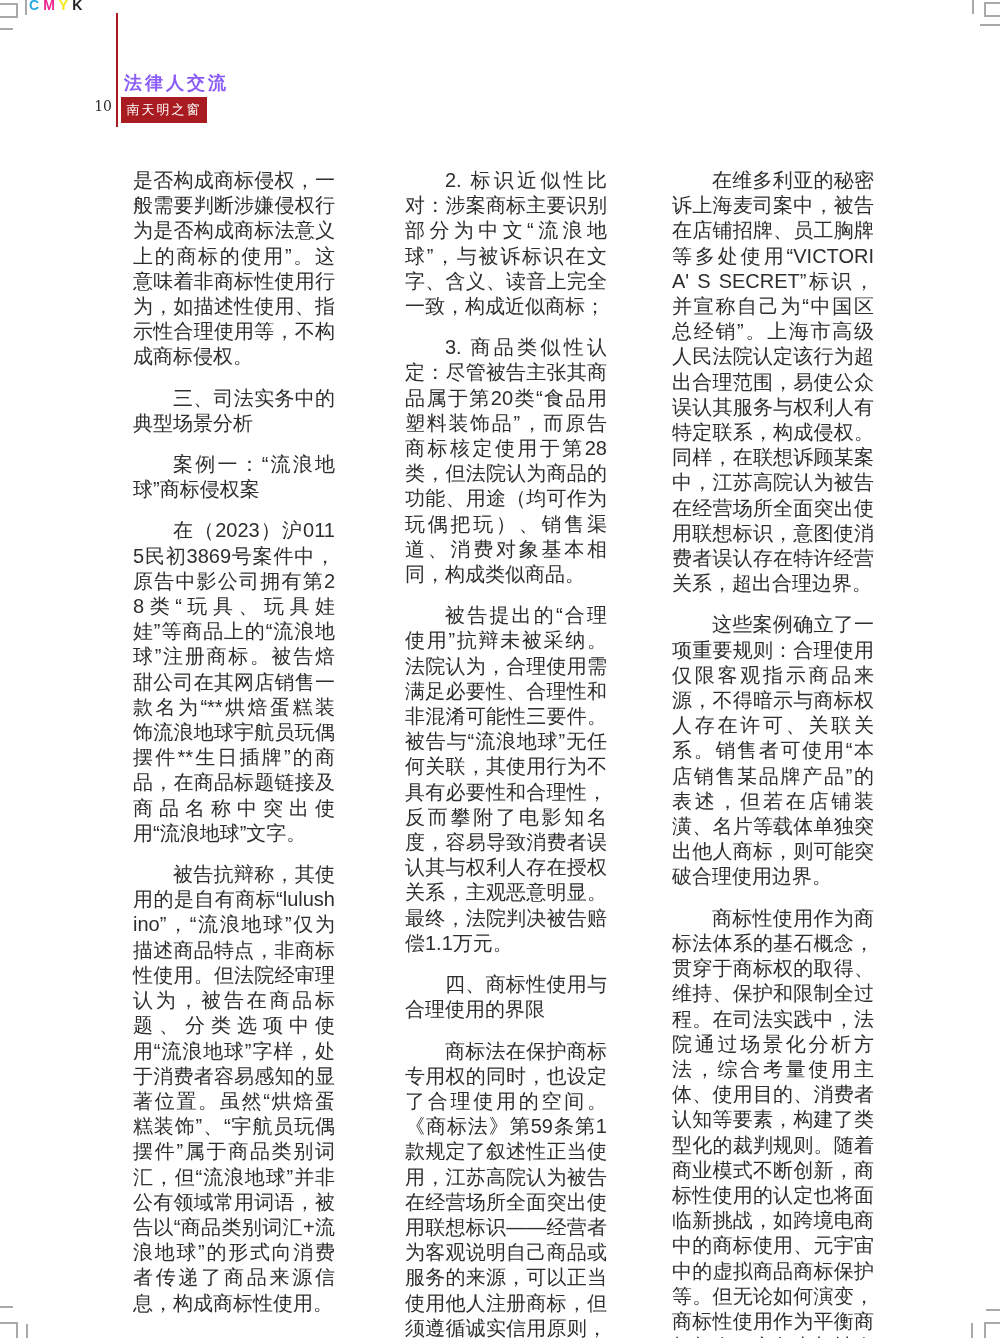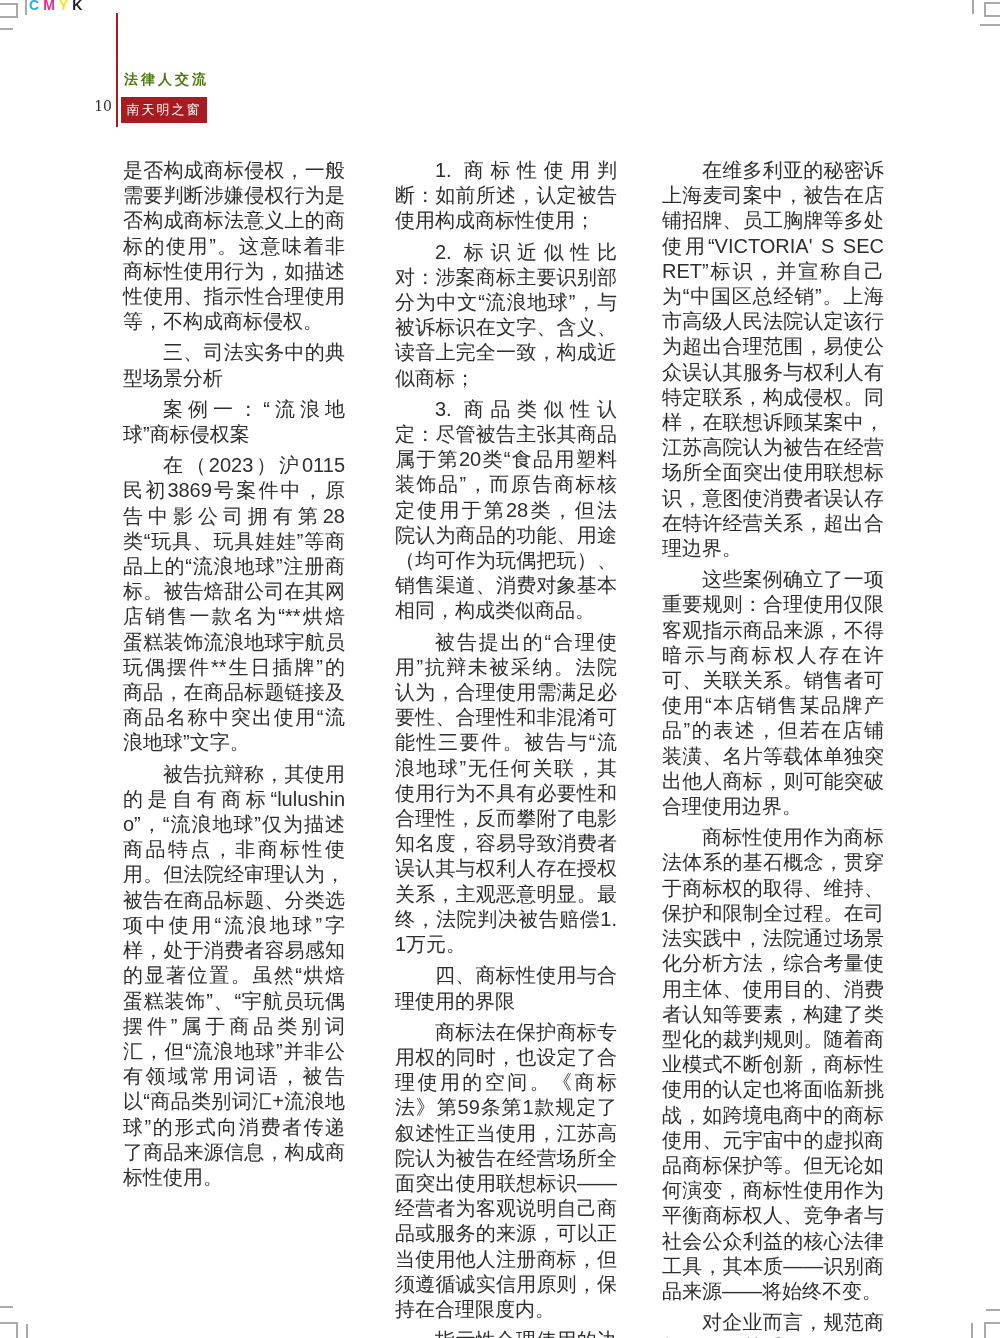--- a/index.html
+++ b/index.html
@@ -15,30 +15,30 @@
   
   .cmyk { position:absolute; left:29px; top:-3px; font-size:14px; font-weight:bold;
           letter-spacing:4px; font-family:"Liberation Sans", sans-serif; }
   .cmyk span { display:inline-block; }
   .c-c{color:#29abe2;} .c-m{color:#ec268f;} .c-y{color:#f7e817;} .c-k{color:#1f1f1f;}
 
   
   .page-number { position:absolute; left:88px; top:98px; width:24px; text-align:right;
                  font-family:"DejaVu Serif", serif; font-size:14px; color:#2e2e2e; }
   .header-rule { position:absolute; left:116px; top:13px; width:2px; height:114px; background:#a81b20; }
-  .section-title { position:absolute; left:124px; top:71px; font-size:14px; font-weight:bold;
-                   color:#4d7c0f; letter-spacing:3px; }
+  .section-title { position:absolute; left:124px; top:71px; font-size:18px; font-weight:bold;
+                   color:#8b5cf6; letter-spacing:3px; }
   .badge { position:absolute; left:121px; top:97px; width:86px; height:26px; background:#a81b20;
            color:#ffffff; font-size:13px; letter-spacing:2px; display:flex; align-items:center;
            justify-content:center; }
 
   
   .col { position:absolute; top:152px; width:234px; }
   .col-1 { left:117px; } .col-2 { left:389px; } .col-3 { left:656px; }
-  .para { margin:6px; font-size:20px; line-height:25.2px; color:#2e2e2e;
+  .para { margin:16px; font-size:20px; line-height:25.2px; color:#2e2e2e;
           text-align:justify; text-justify:inter-ideograph; word-break:break-all; }
   .indent { text-indent:2em; }
   .bold { font-weight:normal; }
 </style>
 </head>
 <body>
 
 <div class="page">
 
   <div class="mark-box" style="left:-22px; top:3px; width:36px; height:11px;"></div>
@@ -68,21 +68,20 @@
   <div class="col col-1">
     <p class="para">是否构成商标侵权，一般需要判断涉嫌侵权行为是否构成商标法意义上的商标的使用”。这意味着非商标性使用行为，如描述性使用、指示性合理使用等，不构成商标侵权。</p>
     <p class="para indent bold">三、司法实务中的典型场景分析</p>
     <p class="para indent bold">案例一：“流浪地球”商标侵权案</p>
     <p class="para indent">在（2023）沪0115民初3869号案件中，原告中影公司拥有第28类“玩具、玩具娃娃”等商品上的“流浪地球”注册商标。被告焙甜公司在其网店销售一款名为“**烘焙蛋糕装饰流浪地球宇航员玩偶摆件**生日插牌”的商品，在商品标题链接及商品名称中突出使用“流浪地球”文字。</p>
     <p class="para indent">被告抗辩称，其使用的是自有商标“lulushino”，“流浪地球”仅为描述商品特点，非商标性使用。但法院经审理认为，被告在商品标题、分类选项中使用“流浪地球”字样，处于消费者容易感知的显著位置。虽然“烘焙蛋糕装饰”、“宇航员玩偶摆件”属于商品类别词汇，但“流浪地球”并非公有领域常用词语，被告以“商品类别词汇+流浪地球”的形式向消费者传递了商品来源信息，构成商标性使用。</p>
 
   </div>
 
   <div class="col col-2">
-    <p class="para indent">1. 商标性使用判断：如前所述，认定被告使用构成商标性使用；</p>
     <p class="para indent">2. 标识近似性比对：涉案商标主要识别部分为中文“流浪地球”，与被诉标识在文字、含义、读音上完全一致，构成近似商标；</p>
     <p class="para indent">3. 商品类似性认定：尽管被告主张其商品属于第20类“食品用塑料装饰品”，而原告商标核定使用于第28类，但法院认为商品的功能、用途（均可作为玩偶把玩）、销售渠道、消费对象基本相同，构成类似商品。</p>
     <p class="para indent">被告提出的“合理使用”抗辩未被采纳。法院认为，合理使用需满足必要性、合理性和非混淆可能性三要件。被告与“流浪地球”无任何关联，其使用行为不具有必要性和合理性，反而攀附了电影知名度，容易导致消费者误认其与权利人存在授权关系，主观恶意明显。最终，法院判决被告赔偿1.1万元。</p>
     <p class="para indent bold">四、商标性使用与合理使用的界限</p>
     <p class="para indent">商标法在保护商标专用权的同时，也设定了合理使用的空间。《商标法》第59条第1款规定了叙述性正当使用，江苏高院认为被告在经营场所全面突出使用联想标识——经营者为客观说明自己商品或服务的来源，可以正当使用他人注册商标，但须遵循诚实信用原则，保持在合理限度内。</p>
     <p class="para indent">指示性合理使用的边界主要体现为：</p>
     <p class="para indent">1. 必要性原则：如不使用他人商标，难以准确描述己方商品或服务；</p>
 
   </div>
 

